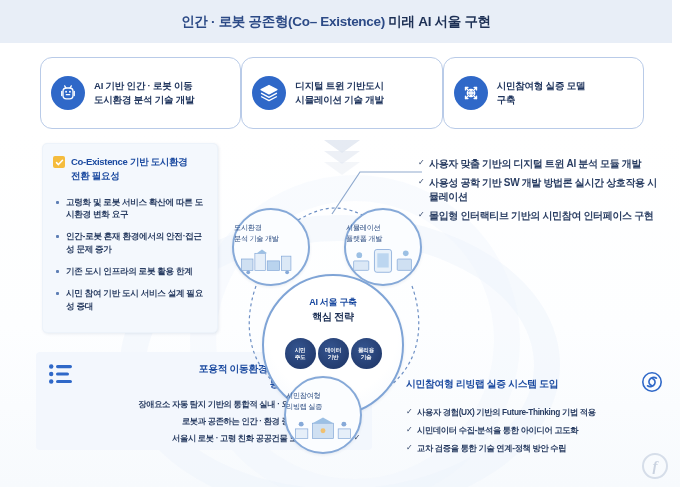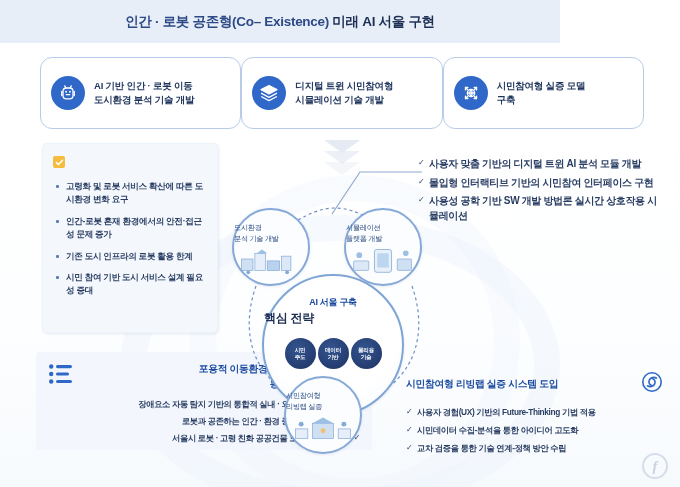--- a/index.html
+++ b/index.html
@@ -7,21 +7,21 @@
     width: 680px; height: 487px;
     font-family: "Liberation Sans", "DejaVu Sans", sans-serif;
     background: #ffffff;
     overflow: hidden;
     position: relative;
   }
   .page { position: relative; width: 680px; height: 487px; background:#fff; }
 
   
   .header {
-    position: absolute; left: 0; top: 0; width: 560px; height: 43px;
+    position: absolute; left: 0; top: 0; width: 672px; height: 43px;
     background: #e8eef7;
     display: flex; align-items: center; justify-content: center;
   }
   .header-title {
     font-size: 13.5px; font-weight: bold; color: #2c4a86; letter-spacing: -0.3px;
     white-space: nowrap;
   }
   .header-title .hl { color: #1c2f54; }
 
   
@@ -151,22 +151,22 @@
   .center-ring {
     left: 36px; top: 84px; width: 142px; height: 142px;
     background: radial-gradient(circle at 50% 40%, #ffffff 60%, #f2f7fd 100%);
     border: 2.5px solid #7fa4d6;
   }
   .center-title {
     position:absolute; width:100%; text-align:center; top: 20px;
     font-size: 9px; font-weight:bold; color:#1b4aa0; letter-spacing:-0.3px;
   }
   .center-sub {
-    position:absolute; width:100%; text-align:left; top: 34px;
-    font-size: 12px; font-weight:bold; color:#1c2f54; letter-spacing:-0.3px;
+    position:absolute; width:100%; text-align:center; top: 34px;
+    font-size: 10px; font-weight:bold; color:#1c2f54; letter-spacing:-0.3px;
   }
   .pillars { position:absolute; left:0; top:62px; width:100%; display:flex; justify-content:center; gap:2px; }
   .pillar {
     width:31px; height:31px; border-radius:50%;
     background: radial-gradient(circle at 40% 35%, #34548f 0%, #1d3363 100%);
     display:flex; flex-direction:column; align-items:center; justify-content:center;
     color:#ffffff; font-size:5.6px; font-weight:bold; line-height:1.25; letter-spacing:-0.3px;
   }
 
   
@@ -216,21 +216,21 @@
 
     <div class="top-box">
       <div class="tb-icon">
         <svg width="20" height="20" viewBox="0 0 24 24" fill="none" stroke="#ffffff" stroke-width="1.6" stroke-linejoin="round">
           <path d="M12 3 2.5 8 12 13l9.5-5z" fill="#ffffff" stroke="#ffffff"></path>
           <path d="M2.5 12.2 12 17.2l9.5-5"></path>
           <path d="M2.5 16.2 12 21.2l9.5-5"></path>
         </svg>
       </div>
       <div class="tb-text">
-        <div>디지털 트윈 시민참여형</div>
+        <div>디지털 트윈 기반도시</div>
         <div>시뮬레이션 기술 개발</div>
       </div>
     </div>
 
     <div class="top-box">
       <div class="tb-icon">
         <svg width="22" height="22" viewBox="0 0 24 24" fill="none" stroke="#ffffff" stroke-width="1.5">
           <circle cx="12" cy="12" r="4"></circle>
           <path d="M8 12h8M12 8c1.6 1.8 1.6 6.2 0 8M12 8c-1.6 1.8-1.6 6.2 0 8"></path>
           <path d="M6 6 L8.2 8.2M18 6 L15.8 8.2M6 18 L8.2 15.8M18 18 L15.8 15.8" stroke-linecap="round"></path>
@@ -259,34 +259,38 @@
     <path d="M2 46 L30 4 L92 4" fill="none" stroke="#8fa9ce" stroke-width="1.2"></path>
   </svg>
 
   <div class="panel left-panel">
     <div class="lp-head">
       <div class="check-box">
         <svg width="9" height="9" viewBox="0 0 12 12">
             <path d="M2 6.2 L4.6 8.8 L10 3" fill="none" stroke="#ffffff" stroke-width="2" stroke-linecap="round" stroke-linejoin="round"></path>
           </svg>
       </div>
+      <div class="lp-title">
+        <div>Co-Existence 기반 도시환경</div>
+        <div>전환 필요성</div>
+      </div>
     </div>
     <ul class="lp-list">
       <li>고령화 및 로봇 서비스 확산에 따른 도시환경 변화 요구</li>
       <li>인간-로봇 혼재 환경에서의 안전·접근성 문제 증가</li>
       <li>기존 도시 인프라의 로봇 활용 한계</li>
       <li>시민 참여 기반 도시 서비스 설계 필요성 증대</li>
     </ul>
   </div>
 
   <div class="panel tr-panel">
     <ul class="tr-list">
       <li>사용자 맞춤 기반의 디지털 트윈 AI 분석 모듈 개발</li>
+      <li>사용성 공학 기반 SW 개발 방법론 실시간 상호작용 시뮬레이션</li>
       <li>몰입형 인터랙티브 기반의 시민참여 인터페이스 구현</li>
-      <li>사용성 공학 기반 SW 개발 방법론 실시간 상호작용 시뮬레이션</li>
     </ul>
   </div>
 
   <div class="panel bl-panel">
     <div class="bl-head">
       <div>
         <svg width="26" height="24" viewBox="0 0 26 24" fill="none">
           <circle cx="3.2" cy="4.5" r="2.2" fill="#2f68c8"></circle>
           <rect x="8" y="3" width="16" height="3.2" rx="1.6" fill="#2f68c8"></rect>
           <circle cx="3.2" cy="12" r="2.2" fill="#2f68c8"></circle>

